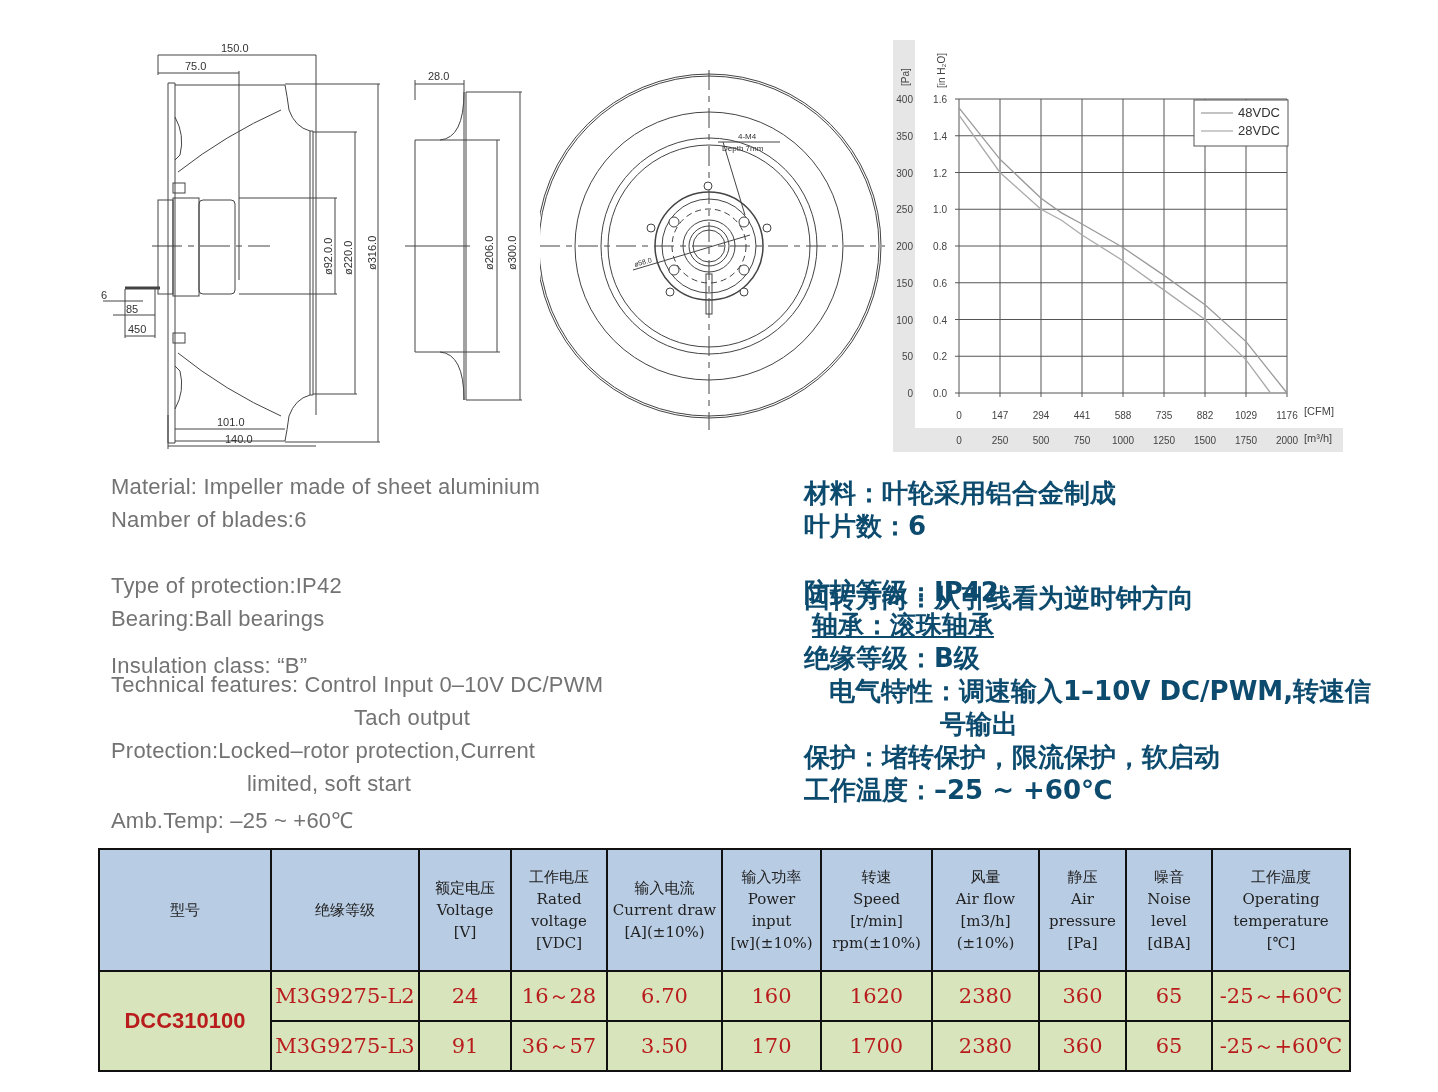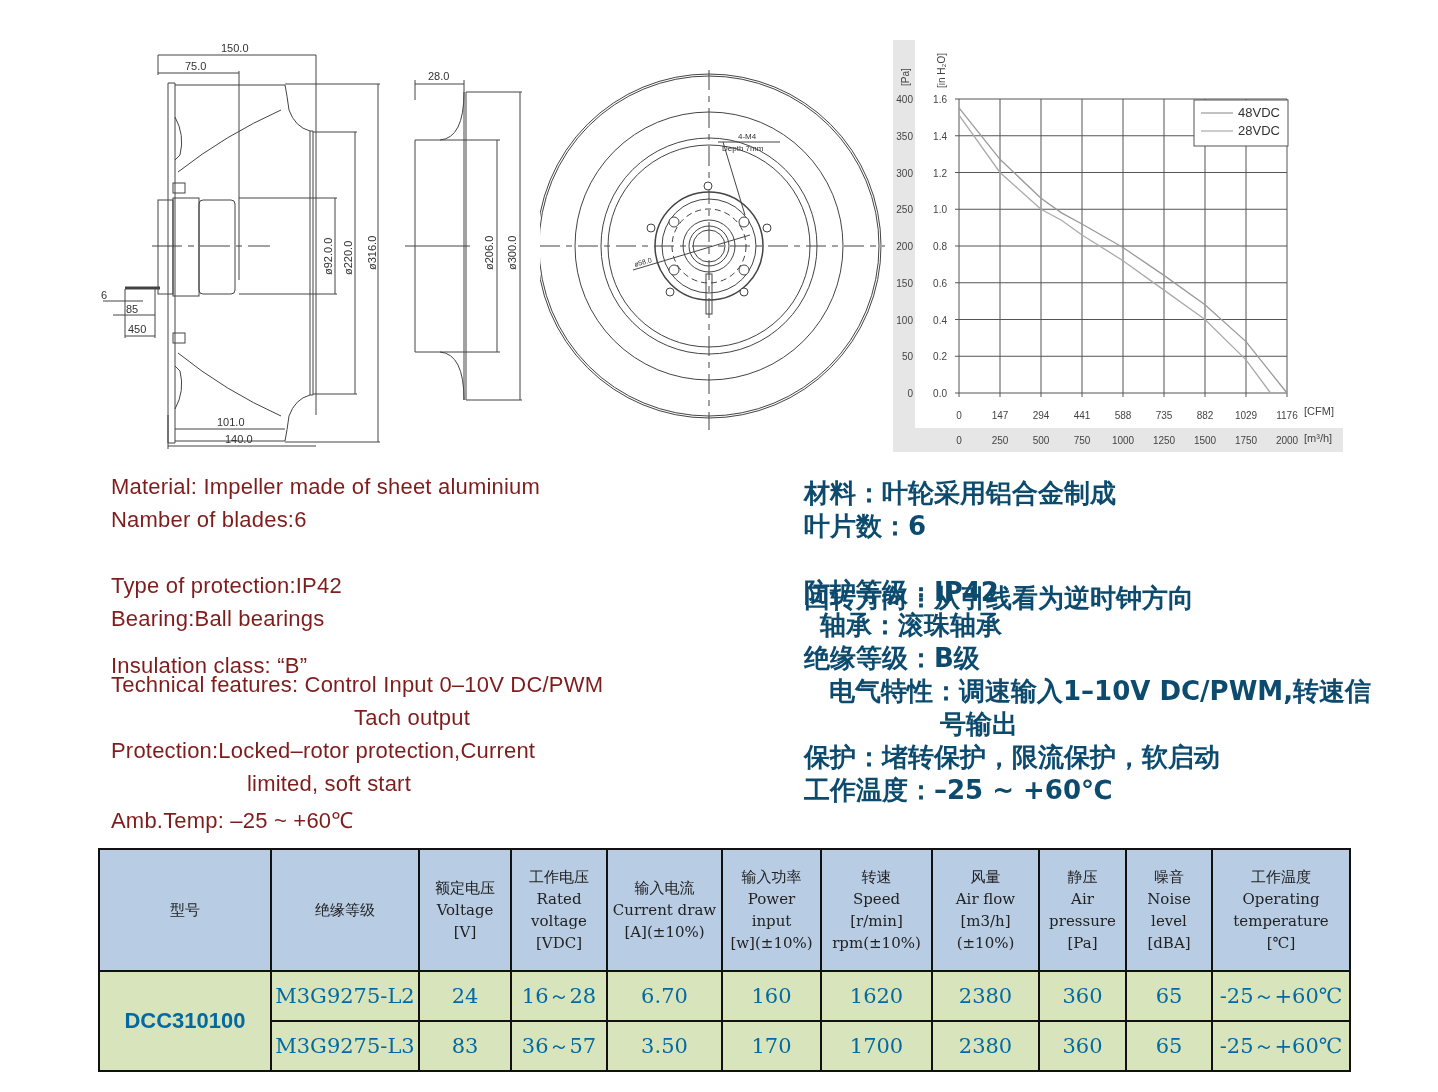--- a/index.html
+++ b/index.html
@@ -1,25 +1,25 @@
 <!DOCTYPE html>
 <html><head>
 <meta charset="utf-8">
 <style>
   html, body { margin:0; padding:0; background:#ffffff; }
   body { width:1438px; height:1092px; position:relative; overflow:hidden; font-family:"DejaVu Sans", sans-serif; color:#222; }
   svg text { font-family:"Liberation Sans", sans-serif; }
   .drawing { position:absolute; }
-  .spec-list { position:absolute; font-family:"Liberation Sans", sans-serif; font-size:22px; color:#7f1d1d; letter-spacing:0.2px; }
+  .spec-list { position:absolute; font-family:"Liberation Sans", sans-serif; font-size:22px; color:#737373; letter-spacing:0.2px; }
   .spec-line { position:absolute; white-space:nowrap; }
   .spec-list-cn { position:absolute; font-family:"DejaVu Sans", sans-serif; font-size:26px; font-weight:bold; color:#0c4a6e; }
   .spec-table { position:absolute; left:98px; top:848px; border-collapse:collapse; font-family:"DejaVu Serif", serif; }
   .spec-table td, .spec-table th { border:2px solid #111; text-align:center; vertical-align:middle; padding:0; }
   .spec-table th { background:#b8cce4; font-weight:normal; font-size:15px; line-height:22px; color:#222; }
-  .spec-table td { background:#d8e4bc; font-size:21px; color:#0369a1; height:48px; }
+  .spec-table td { background:#d8e4bc; font-size:21px; color:#b91c1c; height:48px; }
   .spec-table td.model { font-family:"Liberation Sans", sans-serif; font-weight:bold; font-size:22px; }
   .hdr-line { display:block; }
 </style>
 </head>
 <body>
 
 <svg class="drawing" style="left:95px;top:35px;" width="300" height="420" viewBox="0 0 300 420">
   <g stroke="#444" stroke-width="1" fill="none">
 
     <line x1="63" y1="20" x2="63" y2="40"></line>
@@ -235,21 +235,21 @@
   <div class="spec-line" style="left:0;top:264px;">Protection:Locked–rotor protection,Current</div>
   <div class="spec-line" style="left:136px;top:297px;">limited, soft start</div>
   <div class="spec-line" style="left:0;top:330px;">Amb.Temp: –25 ~ +60℃</div>
 </div>
 
 <div class="spec-list-cn" style="left:804px;top:476px;width:560px;height:330px;">
   <div class="spec-line" style="left:0;top:0;">材料：叶轮采用铝合金制成</div>
   <div class="spec-line" style="left:0;top:33px;">叶片数：6</div>
   <div class="spec-line" style="left:0;top:66px;margin-top:39px;">回转方向：从引线看为逆时钟方向</div>
   <div class="spec-line" style="left:0;top:99px;">防护等级：IP42</div>
-  <div class="spec-line" style="left:16px;top:132px;">轴承：滚珠轴承</div>
+  <div class="spec-line" style="left:8px;top:132px;text-decoration:underline;">轴承：滚珠轴承</div>
   <div class="spec-line" style="left:0;top:165px;">绝缘等级：B级</div>
   <div class="spec-line" style="left:0;top:198px;margin-left:25px;">电气特性：调速输入1–10V DC/PWM,转速信</div>
   <div class="spec-line" style="left:136px;top:231px;">号输出</div>
   <div class="spec-line" style="left:0;top:264px;">保护：堵转保护，限流保护，软启动</div>
   <div class="spec-line" style="left:0;top:297px;">工作温度：–25 ~ +60℃</div>
 </div>
 
 <table class="spec-table">
   <colgroup>
     <col style="width:172px">
@@ -333,21 +333,21 @@
     <td>6.70</td>
     <td>160</td>
     <td>1620</td>
     <td>2380</td>
     <td>360</td>
     <td>65</td>
     <td>-25～+60℃</td>
   </tr>
   <tr>
     <td>M3G9275-L3</td>
-    <td>83</td>
+    <td>91</td>
     <td>36～57</td>
     <td>3.50</td>
     <td>170</td>
     <td>1700</td>
     <td>2380</td>
     <td>360</td>
     <td>65</td>
     <td>-25～+60℃</td>
   </tr>
 </tbody>

